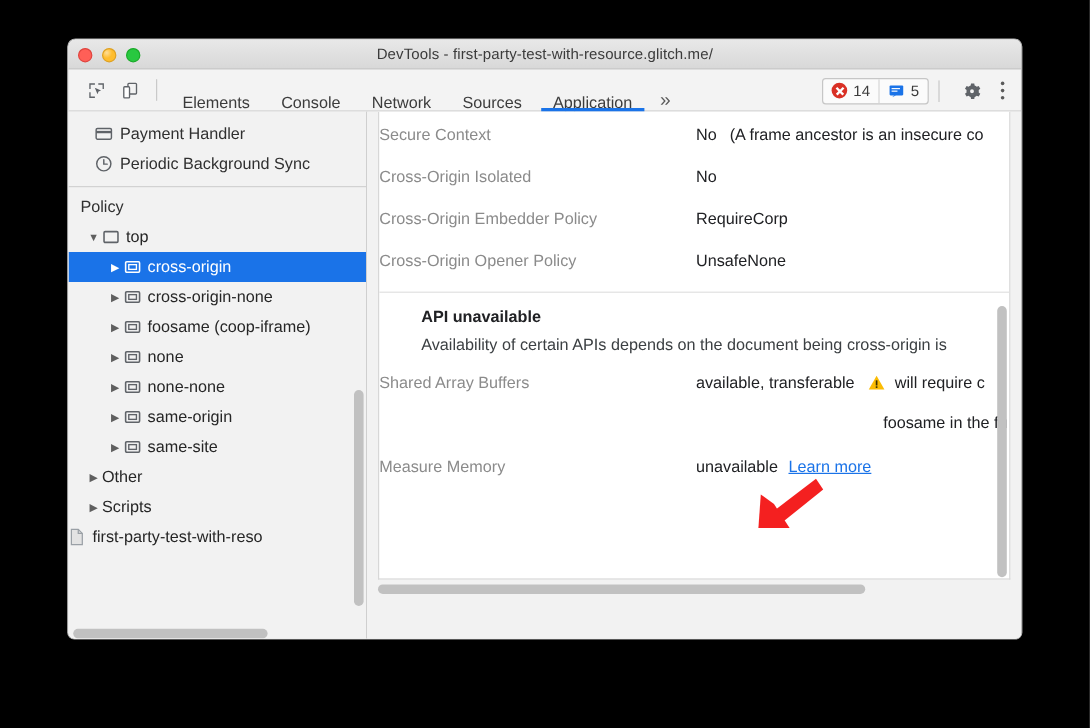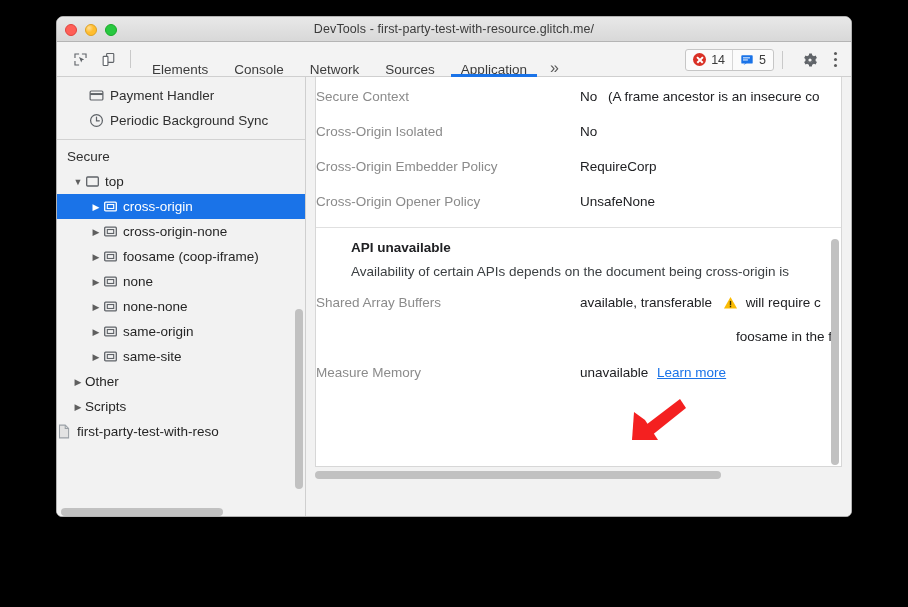--- a/index.html
+++ b/index.html
@@ -6,21 +6,21 @@
   html, body {
     width: 908px; height: 607px;
     background: #000000;
     font-family: "Liberation Sans", sans-serif;
     overflow: hidden;
   }
 
   
   #window {
     position: absolute;
-    left: 56px; top: 16px;
+    left: 56px; top: 32px;
     width: 796px; height: 501px;
     background: #ffffff;
     border-radius: 7px 7px 6px 6px;
     box-shadow: 0 6px 22px rgba(0,0,0,0.55);
     overflow: hidden;
     border: 1px solid #b2b2b2;
   }
 
   
   #titlebar {
@@ -134,21 +134,21 @@
     background: #f2f2f2;
     border-right: 1px solid #cfcfcf;
     position: relative;
     overflow: hidden;
     flex: none;
   }
   #sidebar-scroll { padding-top: 0px; }
   .sb-item {
     display: flex; align-items: center;
     height: 25px;
-    padding-left: 32px;
+    padding-left: 22px;
     font-size: 13.5px;
     color: #303030;
     cursor: pointer;
     white-space: nowrap;
   }
   .sb-item .glyph { width: 21px; flex: none; display: flex; align-items: center; }
   .sb-divider { height: 1px; background: #d2d2d2; margin: 6px 0 0 0; }
   .sb-header {
     font-size: 13.5px; color: #303030;
     padding: 9px 0 5px 10px;
@@ -347,21 +347,21 @@
               <circle cx="8" cy="8" r="6.3" fill="none" stroke="#5f6368" stroke-width="1.3"></circle>
               <path d="M8 4.3v4h3" fill="none" stroke="#5f6368" stroke-width="1.3" stroke-linecap="round"></path>
             </svg>
           </span>
           <span>Periodic Background Sync</span>
         </div>
 
 
         <div class="sb-divider"></div>
 
-        <div class="sb-header">Secure</div>
+        <div class="sb-header">Policy</div>
 
         <div class="tree-row indent-1">
           <span class="tri">▼</span>
           <span class="tree-icon">
             <svg width="15" height="15" viewBox="0 0 16 16">
               <rect x="1.8" y="3.2" width="12.4" height="9.6" rx="1" fill="none" stroke="#5f6368" stroke-width="1.4"></rect>
             </svg>
           </span>
           <span>top</span>
         </div>

